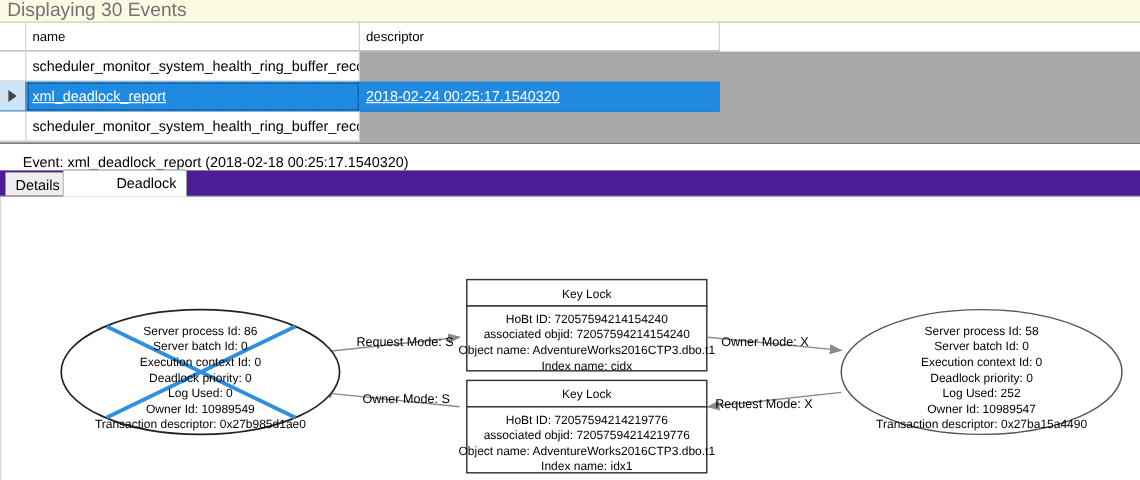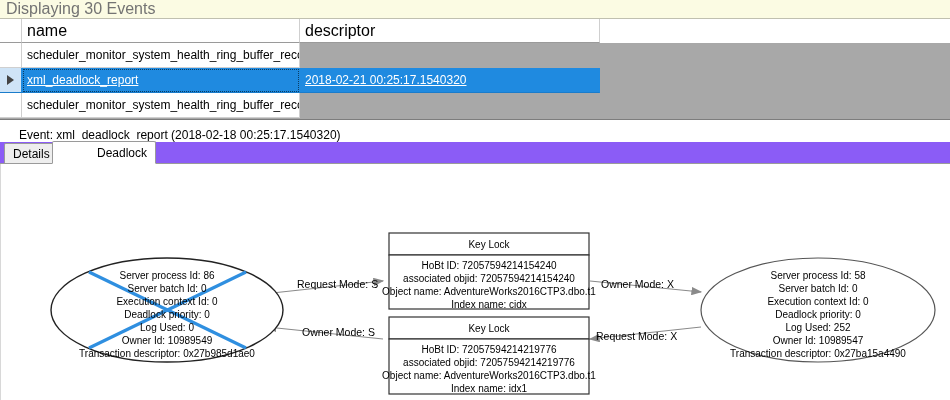--- a/index.html
+++ b/index.html
@@ -35,21 +35,21 @@
     border-bottom:1px solid #cfcfcf;
     background:#ffffff;
     display:flex;align-items:center;
     padding-left:5px;
     font-size:12px;
     white-space:nowrap;overflow:hidden;
   }
   .cell.sel{width:22px;padding-left:0;justify-content:center;background:#ffffff;}
   .cell.c-name{width:278px;}
   .cell.c-ts{width:300px;}
-  .grid-row.header .cell{background:#ffffff;border-bottom:1px solid #9a9a9a;font-size:16px;}
+  .grid-row.header .cell{background:#ffffff;border-bottom:1px solid #9a9a9a;font-size:11px;}
   .grid-row.selected .cell{
     background:#1f8ae0;color:#ffffff;
     border-right:1px solid #1f8ae0;border-bottom:1px solid #1a7ccb;text-decoration:underline;
   }
   .grid-row.selected .cell.sel{background:#cfe4f7;color:#000;}
   .grid-row.selected .cell.c-name{outline:1px dotted #0a3d62;outline-offset:-2px;}
   .tri{
     width:0;height:0;border-left:7px solid #444;
     border-top:5px solid transparent;border-bottom:5px solid transparent;
   }
@@ -57,21 +57,21 @@
   
   .event-label{
     position:absolute;left:0;top:122px;width:950px;height:20px;
     display:flex;align-items:flex-end;padding-left:19px;box-sizing:border-box;
     font-size:12px;background:#ffffff;
   }
 
   
   .tabstrip{
     position:absolute;left:0;top:142px;width:950px;height:22px;
-    border-bottom:1px solid #9a9a9a;box-sizing:border-box;background:#8b5cf6;
+    border-bottom:1px solid #9a9a9a;box-sizing:border-box;background:#4c1d95;
   }
   .tab{
     position:absolute;bottom:0;height:20px;box-sizing:border-box;
     border:1px solid #9a9a9a;border-bottom:none;
     background:#eeeeee;
     display:flex;align-items:center;padding:0 8px;font-size:12px;
     border-radius:2px 2px 0 0;
   }
   .tab.active{
     background:#ffffff;height:23px;bottom:-1px;z-index:3;
@@ -111,21 +111,21 @@
     <div class="grid-row">
       <div class="cell sel"></div>
       <div class="cell c-name">scheduler_monitor_system_health_ring_buffer_recorded</div>
     </div>
 
     <div class="grid-row selected">
       <div class="cell sel">
         <span class="tri"></span>
       </div>
       <div class="cell c-name">xml_deadlock_report</div>
-      <div class="cell c-ts">2018-02-21 00:25:17.1540320</div>
+      <div class="cell c-ts">2018-02-24 00:25:17.1540320</div>
     </div>
 
     <div class="grid-row">
       <div class="cell sel"></div>
       <div class="cell c-name">scheduler_monitor_system_health_ring_buffer_recorded</div>
     </div>
   </div>
 
   <div class="event-label">
     <span>Event: xml_deadlock_report (2018-02-18 00:25:17.1540320)</span>

